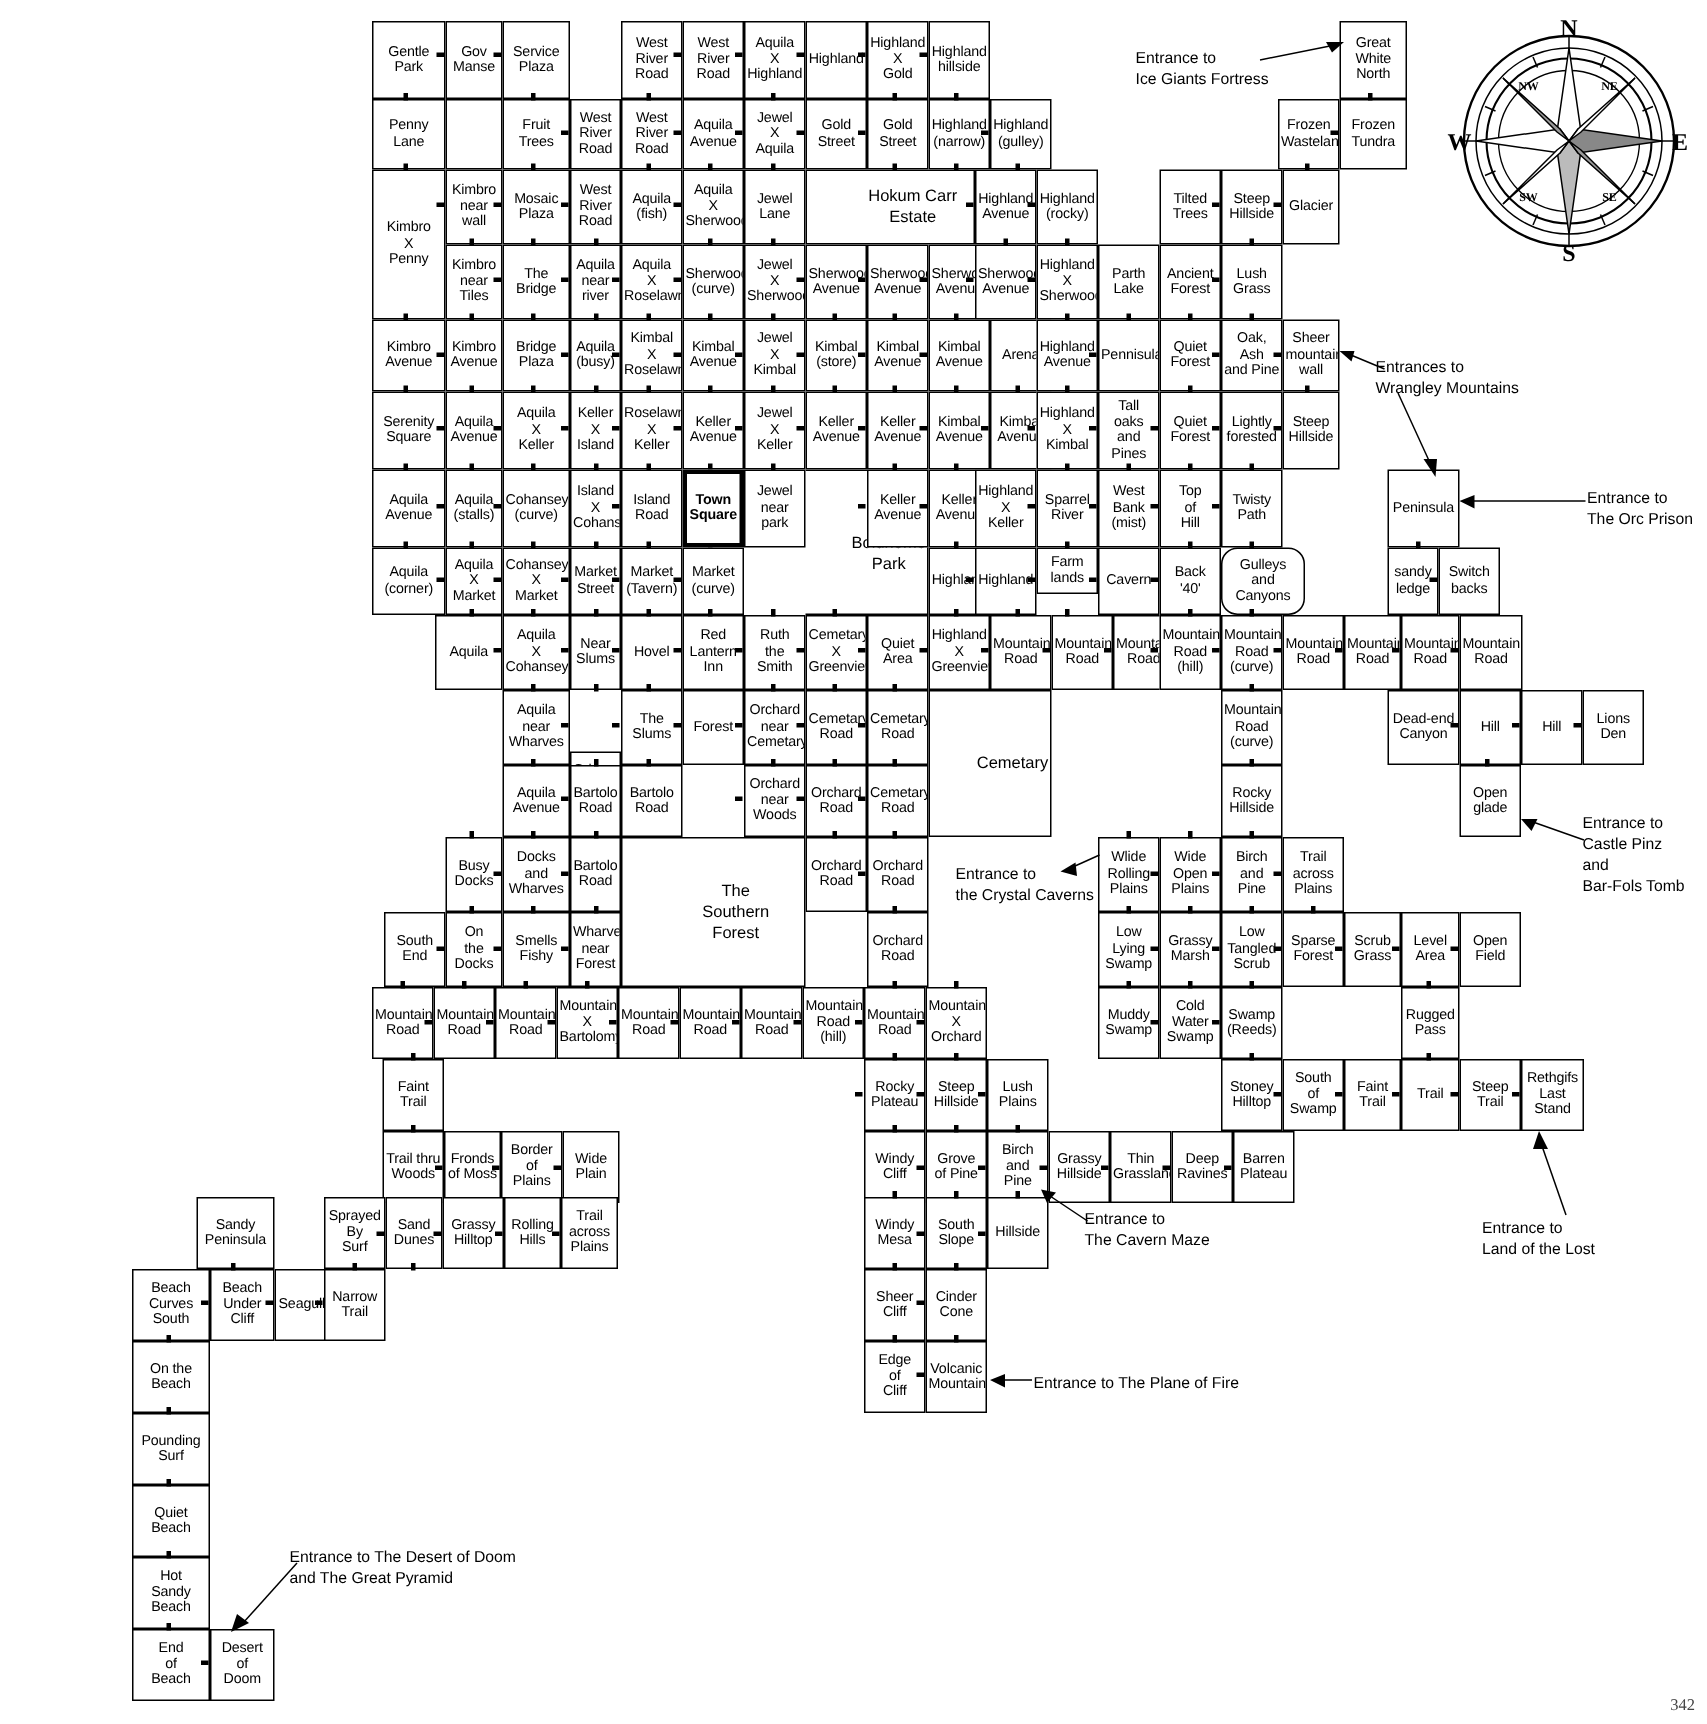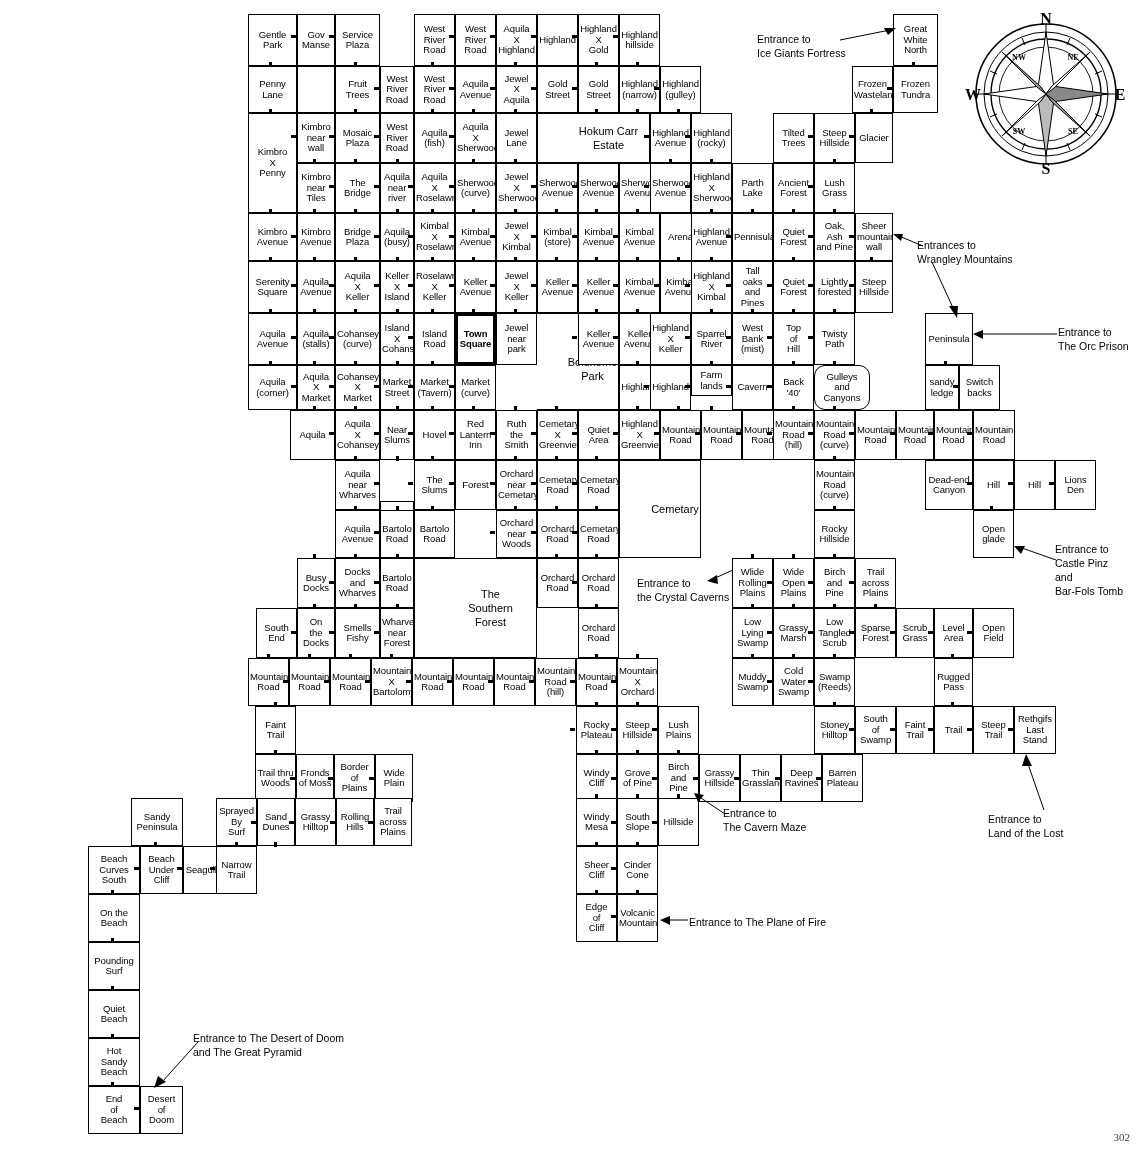--- a/index.html
+++ b/index.html
@@ -1193,14 +1193,14 @@
         <text x="11" y="92" font-size="16" text-anchor="middle">W</text>
         <text x="111" y="52" font-size="8" text-anchor="middle">NE</text>
         <text x="57" y="52" font-size="8" text-anchor="middle">NW</text>
         <text x="111" y="126" font-size="8" text-anchor="middle">SE</text>
         <text x="57" y="126" font-size="8" text-anchor="middle">SW</text>
       </g>
     </svg>
   </div>
 
 
-  <div id="pagenum">302</div>
+  <div id="pagenum">342</div>
 </div>
 
 </body></html>

